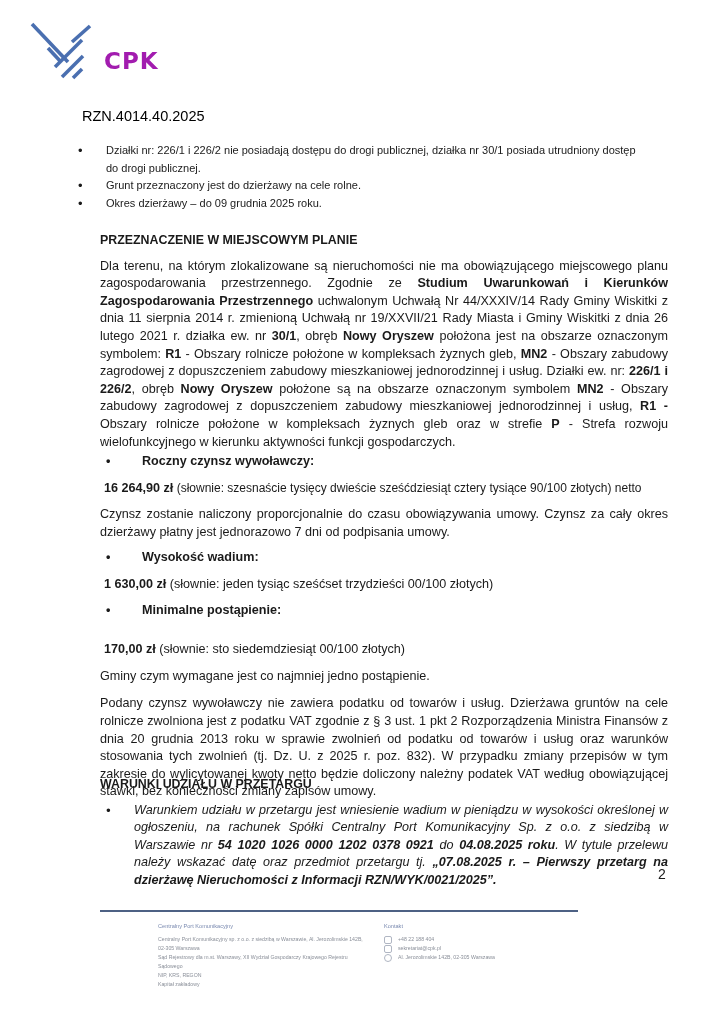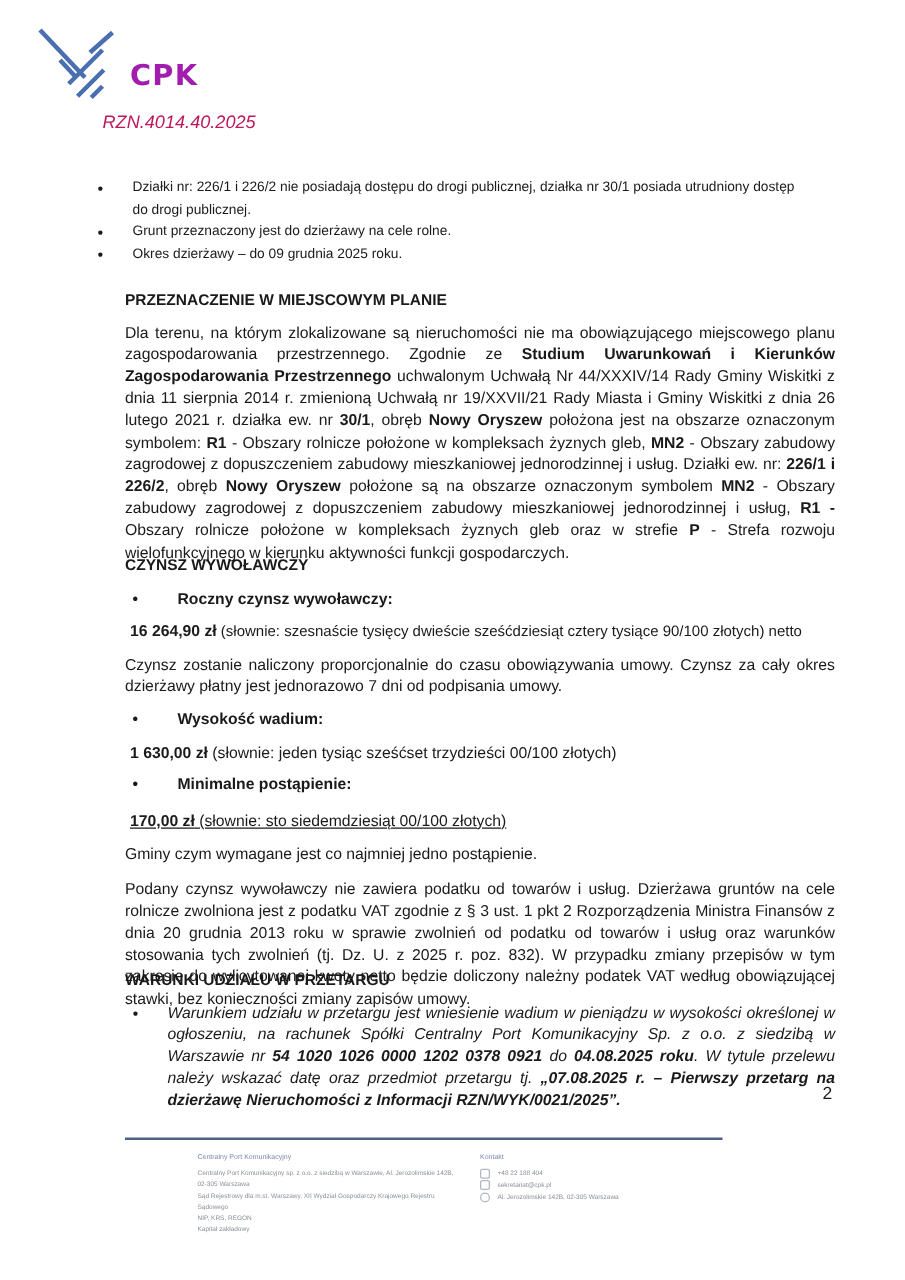--- a/index.html
+++ b/index.html
@@ -9,21 +9,21 @@
     color: #1a1a1a;
   }
   .page { position: absolute; left: 0; top: 0; width: 724px; height: 1024px; }
   .logo { position: absolute; left: 28px; top: 18px; width: 120px; height: 70px; }
   .logo-text {
     position: absolute; left: 76px; top: 30px;
     font-family: "DejaVu Sans", sans-serif; font-weight: bold;
     font-size: 23px; color: #a21caf; letter-spacing: 1px;
   }
   .ref {
-    position: absolute; left: 82px; top: 90px; font-size: 14.5px; color: #be185d; font-style: italic;
+    position: absolute; left: 82px; top: 108px; font-size: 14.5px; color: #000000;
   }
   .content { position: absolute; left: 72px; top: 140px; width: 568px; font-size: 11px; line-height: 17.6px; }
   ul.bul { margin: 0; padding: 0; list-style: none; }
   ul.bul li { position: relative; padding-left: 34px; }
   ul.bul li::before { content: "•"; position: absolute; left: 6px; top: 0; font-size: 13px; }
   .h { font-weight: bold; font-size: 12.4px; margin: 0; text-transform: uppercase; }
   p { margin: 0; text-align: justify; }
   b { font-weight: bold; }
   .sub-bullet { position: relative; padding-left: 42px; font-weight: bold; }
   .sub-bullet::before { content: "•"; position: absolute; left: 6px; }
@@ -63,28 +63,27 @@
       <li>Okres dzierżawy – do 09 grudnia 2025 roku.</li>
     </ul>
   </div>
 
   <div class="blk" style="top:232px;">
     <div class="h">PRZEZNACZENIE W MIEJSCOWYM PLANIE</div>
     <p style="margin-top:8px;"><span>Dla terenu, na którym zlokalizowane są nieruchomości nie ma obowiązującego miejscowego planu zagospodarowania przestrzennego. Zgodnie ze </span><b>Studium Uwarunkowań i Kierunków Zagospodarowania Przestrzennego</b><span> uchwalonym Uchwałą Nr 44/XXXIV/14 Rady Gminy Wiskitki z dnia 11 sierpnia 2014 r. zmienioną Uchwałą nr 19/XXVII/21  Rady Miasta i Gminy Wiskitki z dnia 26 lutego 2021 r. działka ew. nr </span><b>30/1</b><span>, obręb </span><b>Nowy Oryszew</b><span> położona jest na obszarze oznaczonym symbolem: </span><b>R1</b><span> - Obszary rolnicze położone w kompleksach żyznych gleb, </span><b>MN2</b><span> - Obszary zabudowy zagrodowej z dopuszczeniem zabudowy mieszkaniowej jednorodzinnej i usług. Działki ew. nr: </span><b>226/1 i 226/2</b><span>, obręb </span><b>Nowy Oryszew</b><span> położone są na obszarze oznaczonym symbolem </span><b>MN2</b><span> - Obszary zabudowy zagrodowej z dopuszczeniem zabudowy mieszkaniowej jednorodzinnej i usług, </span><b>R1 -</b><span> Obszary rolnicze położone w kompleksach żyznych gleb oraz w strefie </span><b>P</b><span> - Strefa rozwoju wielofunkcyjnego w kierunku aktywności funkcji gospodarczych.</span></p>
   </div>
 
   <div class="blk" style="top:444px;">
-    <div class="h">CZYNSZ WYWOŁAWCZY</div>
     <div class="sub-bullet" style="margin-top:9px;">Roczny czynsz wywoławczy:</div>
     <div class="amount" style="margin-top:9px;"><b>16 264,90 zł</b><span style="font-size:12px;"> (słownie: szesnaście tysięcy dwieście sześćdziesiąt cztery tysiące 90/100 złotych) netto</span></div>
     <p style="margin-top:9px;">Czynsz zostanie naliczony proporcjonalnie do czasu obowiązywania umowy. Czynsz za cały okres dzierżawy płatny jest jednorazowo 7 dni od podpisania umowy.</p>
     <div class="sub-bullet" style="margin-top:8px;">Wysokość wadium:</div>
     <div class="amount" style="margin-top:9px;"><b>1 630,00 zł</b><span> (słownie: jeden tysiąc sześćset trzydzieści 00/100 złotych)</span></div>
     <div class="sub-bullet" style="margin-top:8px;">Minimalne postąpienie:</div>
-    <div class="amount" style="margin-top:12px;text-decoration:underline;"><b>170,00 zł</b><span> (słownie: sto siedemdziesiąt 00/100 złotych)</span></div>
+    <div class="amount" style="margin-top:22px;"><b>170,00 zł</b><span> (słownie: sto siedemdziesiąt 00/100 złotych)</span></div>
     <p style="margin-top:9px;">Gminy czym wymagane jest co najmniej jedno postąpienie.</p>
     <p style="margin-top:10px;">Podany czynsz wywoławczy nie zawiera podatku od towarów i usług. Dzierżawa gruntów na cele rolnicze zwolniona jest z podatku VAT zgodnie z § 3 ust. 1 pkt 2 Rozporządzenia Ministra Finansów z dnia 20 grudnia 2013 roku w sprawie zwolnień od podatku od towarów i usług oraz warunków stosowania tych zwolnień (tj. Dz. U. z 2025 r. poz. 832). W przypadku zmiany przepisów w tym zakresie do wylicytowanej kwoty netto będzie doliczony należny podatek VAT według obowiązującej stawki, bez konieczności zmiany zapisów umowy.</p>
   </div>
 
   <div class="blk" style="top:776px;">
     <div class="h">WARUNKI UDZIAŁU W PRZETARGU</div>
     <ul class="bul" style="margin-top:8px;font-style:italic;">
       <li style="text-align:justify;"><span>Warunkiem udziału w przetargu jest wniesienie wadium w pieniądzu w wysokości określonej w ogłoszeniu, na rachunek Spółki Centralny Port Komunikacyjny Sp. z o.o. z siedzibą w Warszawie nr </span><b>54 1020 1026 0000 1202 0378 0921</b><span> do </span><b>04.08.2025 roku</b><span>. W tytule przelewu należy wskazać datę oraz przedmiot przetargu tj. </span><b>„07.08.2025 r. – Pierwszy przetarg na dzierżawę Nieruchomości z Informacji RZN/WYK/0021/2025”.</b></li>
     </ul>
   </div>

